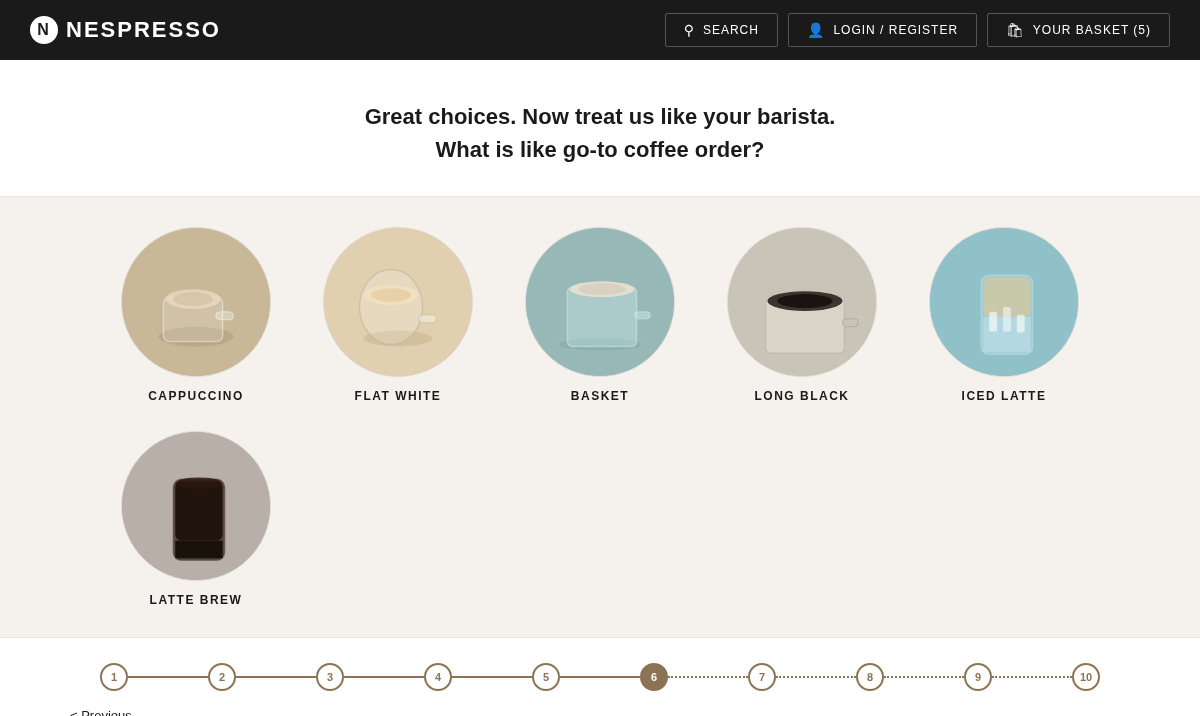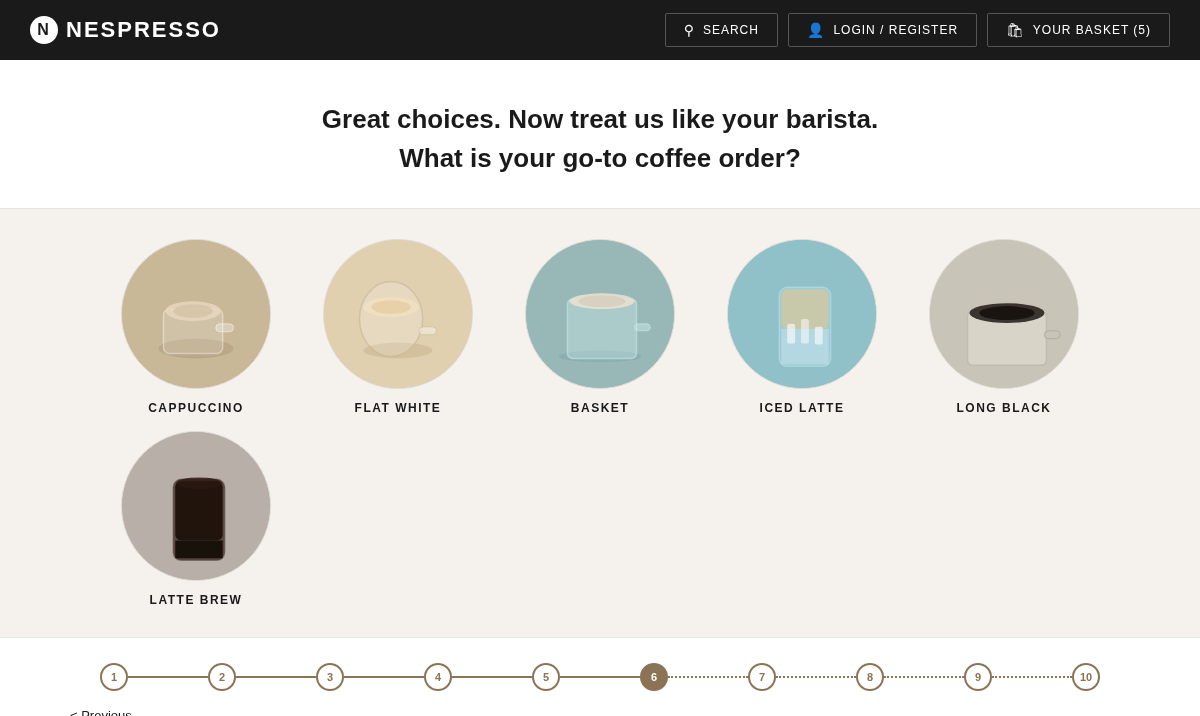--- a/index.html
+++ b/index.html
@@ -55,37 +55,37 @@
     .nav-btn .btn-icon { font-size: 14px; }
 
     
     .hero {
       background: white;
       text-align: center;
       padding: 40px 20px 30px;
       border-bottom: 1px solid #e8e4df;
     }
     .hero-title {
-      font-size: 26px;
+      font-size: 22px;
       font-weight: 600;
       color: #1a1a1a;
       line-height: 1.5;
     }
 
     
     .content {
       background: #f5f2ee;
       padding: 30px 60px;
     }
 
     
     .coffee-grid {
       display: grid;
       grid-template-columns: repeat(5, 1fr);
-      gap: 16px 10px;
+      gap: 28px 10px;
       max-width: 1000px;
       margin: 0 auto;
     }
     .coffee-item {
       display: flex;
       flex-direction: column;
       align-items: center;
       gap: 12px;
       cursor: pointer;
     }
@@ -205,21 +205,21 @@
     <button class="nav-btn">
       <span class="btn-icon">🛍</span>
       <span>YOUR BASKET (5)</span>
     </button>
   </div>
 </nav>
 
 <section class="hero">
   <h1 class="hero-title">
     <span>Great choices. Now treat us like your barista.</span><br>
-    <span>What is your go-to coffee order?</span>
+    <span>What is like go-to coffee order?</span>
   </h1>
 </section>
 
 <div class="content">
   <div class="coffee-grid" id="coffee-grid">
   <div class="coffee-item">
         <div class="coffee-circle cappuccino-bg">
           <svg viewBox="0 0 150 150" xmlns="http://www.w3.org/2000/svg">
       <circle cx="75" cy="75" r="75" fill="#c8b898"></circle>
       <ellipse cx="75" cy="110" rx="38" ry="10" fill="#a89070" opacity="0.4"></ellipse>
@@ -249,46 +249,46 @@
           <svg viewBox="0 0 150 150" xmlns="http://www.w3.org/2000/svg">
       <circle cx="75" cy="75" r="75" fill="#98b8b8"></circle>
       <ellipse cx="75" cy="118" rx="42" ry="6" fill="#78a0a0" opacity="0.4"></ellipse>
       <rect x="42" y="60" width="70" height="60" rx="5" fill="rgba(200,230,230,0.4)" stroke="rgba(200,230,230,0.6)" stroke-width="1.5"></rect>
       <ellipse cx="77" cy="62" rx="33" ry="8" fill="#e8e0d0" opacity="0.9"></ellipse>
       <ellipse cx="77" cy="62" rx="24" ry="6" fill="#d8d0c0"></ellipse>
       <rect x="110" y="85" width="16" height="7" rx="3.5" fill="rgba(200,230,230,0.5)" stroke="rgba(200,230,230,0.7)" stroke-width="1"></rect>
     </svg>
         </div>
         <div class="coffee-label">BASKET</div>
+      </div>
+      <div class="coffee-item">
+        <div class="coffee-circle longblack-bg">
+          <svg viewBox="0 0 150 150" xmlns="http://www.w3.org/2000/svg">
+      <circle cx="75" cy="75" r="75" fill="#c8c4b8"></circle>
+      <rect x="38" y="72" width="80" height="55" rx="5" fill="#d8d4c8" stroke="#c0bcb0" stroke-width="1.5"></rect>
+      <ellipse cx="78" cy="74" rx="38" ry="10" fill="#2a2420" opacity="0.9"></ellipse>
+      <ellipse cx="78" cy="74" rx="28" ry="7" fill="#1a1410"></ellipse>
+      <rect x="116" y="92" width="16" height="8" rx="4" fill="#c8c4b8" stroke="#b0acA0" stroke-width="1"></rect>
+    </svg>
+        </div>
+        <div class="coffee-label">LONG BLACK</div>
       </div>
       <div class="coffee-item">
         <div class="coffee-circle icedlatte-bg">
           <svg viewBox="0 0 150 150" xmlns="http://www.w3.org/2000/svg">
       <circle cx="75" cy="75" r="75" fill="#90c0c8"></circle>
       <rect x="52" y="48" width="52" height="80" rx="8" fill="rgba(180,220,230,0.4)" stroke="rgba(180,220,230,0.7)" stroke-width="1.5"></rect>
       <rect x="54" y="50" width="48" height="40" rx="6" fill="#d8c898" opacity="0.7"></rect>
       <rect x="54" y="90" width="48" height="36" rx="0 0 6 6" fill="rgba(200,230,240,0.5)"></rect>
       <rect x="60" y="85" width="8" height="20" rx="2" fill="white" opacity="0.6"></rect>
       <rect x="74" y="80" width="8" height="25" rx="2" fill="white" opacity="0.5"></rect>
       <rect x="88" y="88" width="8" height="18" rx="2" fill="white" opacity="0.6"></rect>
     </svg>
         </div>
         <div class="coffee-label">ICED LATTE</div>
-      </div>
-      <div class="coffee-item">
-        <div class="coffee-circle longblack-bg">
-          <svg viewBox="0 0 150 150" xmlns="http://www.w3.org/2000/svg">
-      <circle cx="75" cy="75" r="75" fill="#c8c4b8"></circle>
-      <rect x="38" y="72" width="80" height="55" rx="5" fill="#d8d4c8" stroke="#c0bcb0" stroke-width="1.5"></rect>
-      <ellipse cx="78" cy="74" rx="38" ry="10" fill="#2a2420" opacity="0.9"></ellipse>
-      <ellipse cx="78" cy="74" rx="28" ry="7" fill="#1a1410"></ellipse>
-      <rect x="116" y="92" width="16" height="8" rx="4" fill="#c8c4b8" stroke="#b0acA0" stroke-width="1"></rect>
-    </svg>
-        </div>
-        <div class="coffee-label">LONG BLACK</div>
       </div>
       <div class="coffee-item">
         <div class="coffee-circle coldbrew-bg">
           <svg viewBox="0 0 150 150" xmlns="http://www.w3.org/2000/svg">
       <circle cx="75" cy="75" r="75" fill="#b8b0a8"></circle>
       <rect x="52" y="48" width="52" height="82" rx="8" fill="rgba(50,30,20,0.7)" stroke="rgba(80,60,50,0.5)" stroke-width="1.5"></rect>
       <rect x="54" y="50" width="48" height="60" rx="6" fill="#1a0e08" opacity="0.9"></rect>
       <rect x="54" y="110" width="48" height="18" rx="0 0 6 6" fill="#120c06" opacity="0.9"></rect>
       <ellipse cx="78" cy="52" rx="23" ry="6" fill="#2a1810" opacity="0.8"></ellipse>
     </svg>

